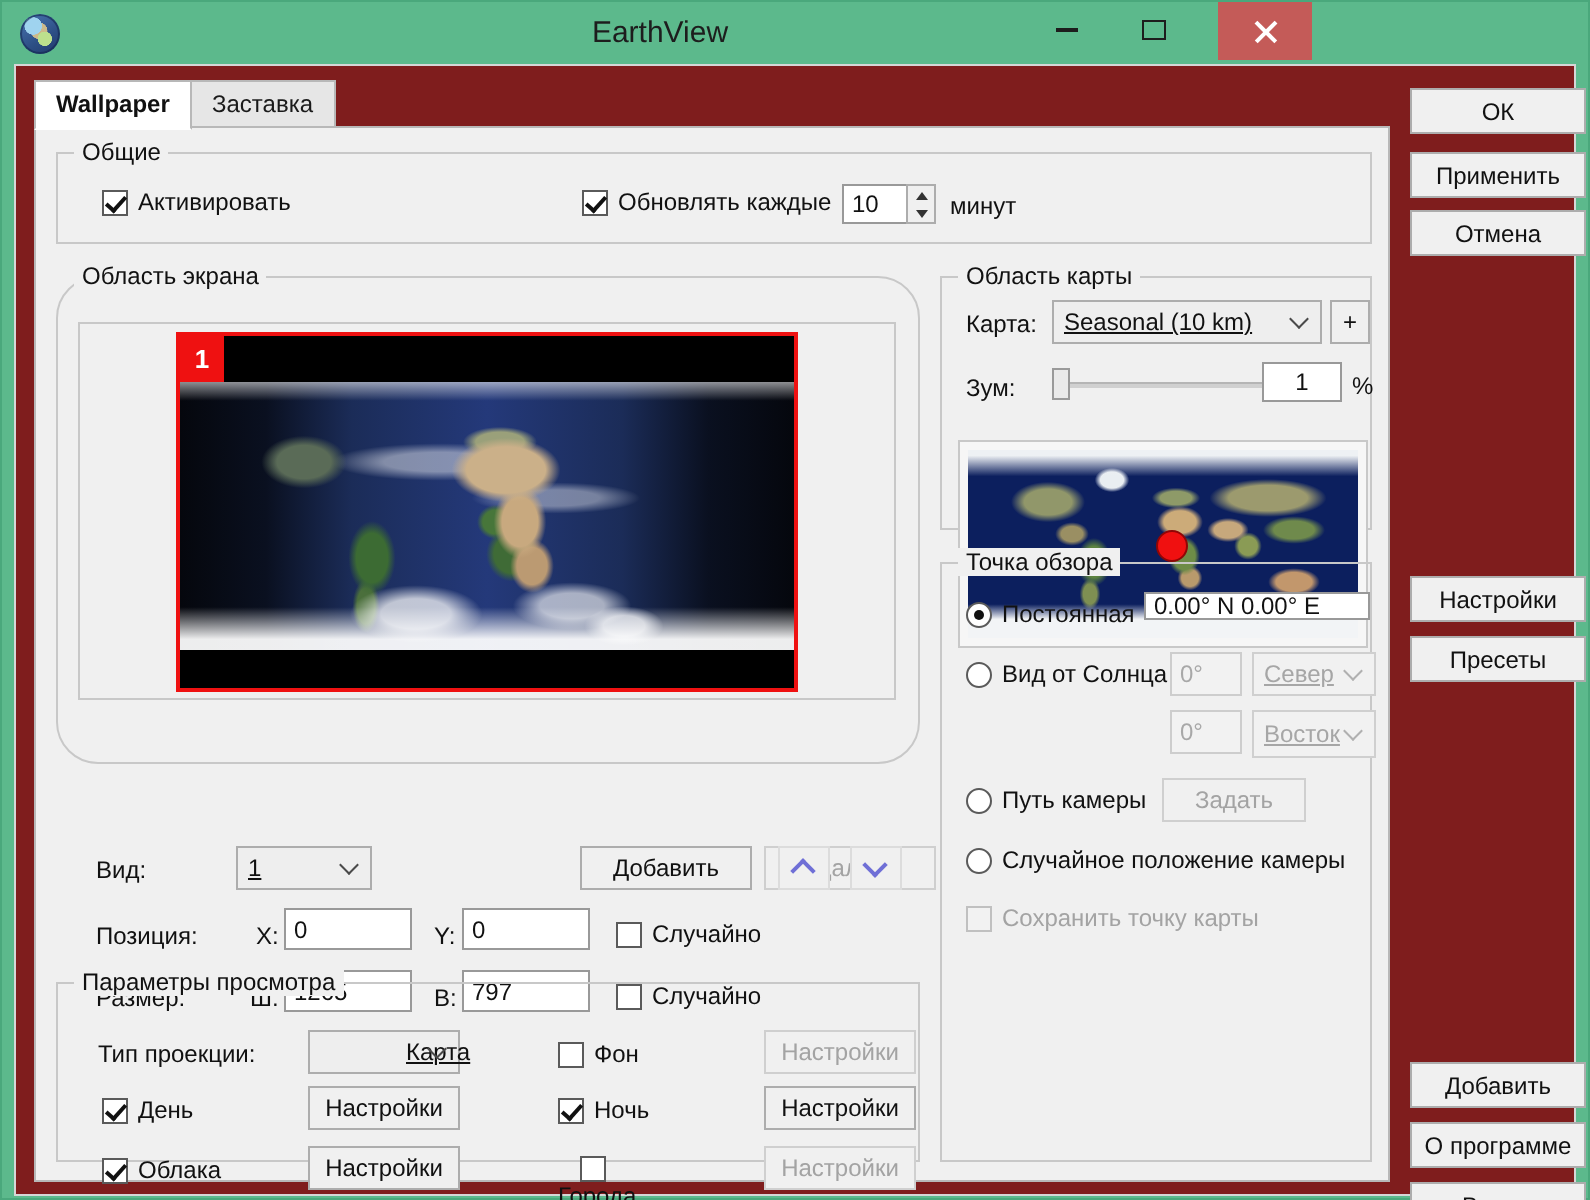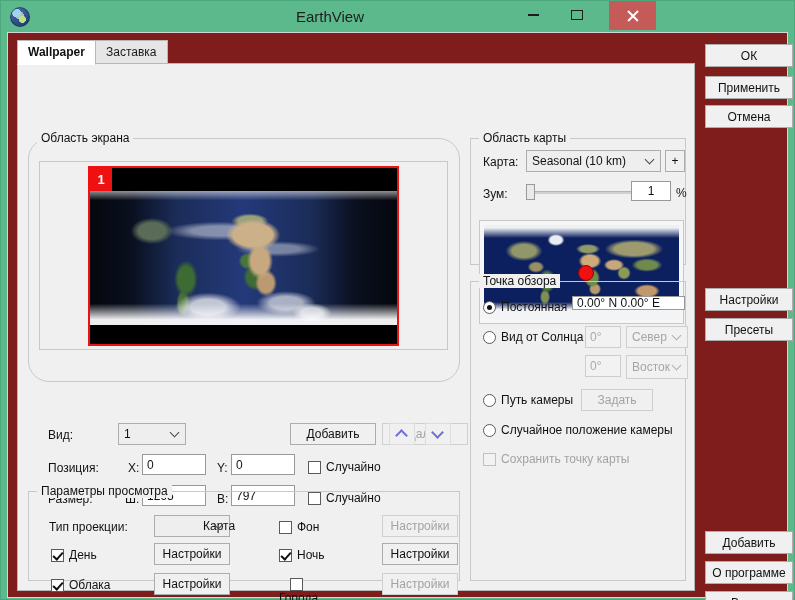--- a/index.html
+++ b/index.html
@@ -153,20 +153,21 @@
     display: flex; align-items: center; justify-content: center;
     color: #111; text-align: center;
   }
   .btn.disabled { color: #a3a3a3; border-color: #cfcfcf; background: #f0f0f0; }
 
   .combo {
     position: absolute; background: #eeeeee;
     border: 1px solid #adadad; font-size: 12px;
     display: flex; align-items: center; padding-left: 5px;
     color: #111;
+    text-decoration: underline;
   }
   .combo.disabled { color: #a6a6a6; border-color: #cfcfcf; background: #f1f1f1; }
   .combo .chev {
     position: absolute; right: 7px; top: 50%;
     width: 7px; height: 7px; margin-top: -5px;
     border-right: 1.6px solid #4a4a4a; border-bottom: 1.6px solid #4a4a4a;
     transform: rotate(45deg);
   }
   .combo.disabled .chev { border-color: #b0b0b0; }
 
@@ -337,20 +338,40 @@
 
   <div id="dialog">
 
     <div id="tabstrip">
       <div class="tab active">Wallpaper</div>
       <div class="tab inactive">Заставка</div>
     </div>
 
     <div id="page">
 
+      <div class="group" style="left:10px; top:12px; width:658px; height:46px;">
+        <span class="glabel">Общие</span>
+
+        <div class="cb-wrap" style="left:22px; top:17px;">
+          <span class="cb checked"></span>
+          <span>Активировать</span>
+        </div>
+
+        <div class="cb-wrap" style="left:262px; top:17px;">
+          <span class="cb checked"></span>
+          <span>Обновлять каждые</span>
+        </div>
+
+        <div class="tb" style="left:392px; top:15px; width:43px; height:20px;">10</div>
+        <div class="spin" style="left:424px; top:15px; height:20px;">
+          <div class="up"></div>
+          <div class="down"></div>
+        </div>
+        <span class="lbl" style="left:446px; top:19px;">минут</span>
+      </div>
 
       <div class="group" style="left:10px; top:74px; width:432px; height:244px;border-radius:21px;">
         <span class="glabel">Область экрана</span>
 
         <div id="screen-preview-box">
           <div id="wall-img">
             <div id="wall-earth"></div>
             <div id="wall-badge">1</div>
           </div>
         </div>

